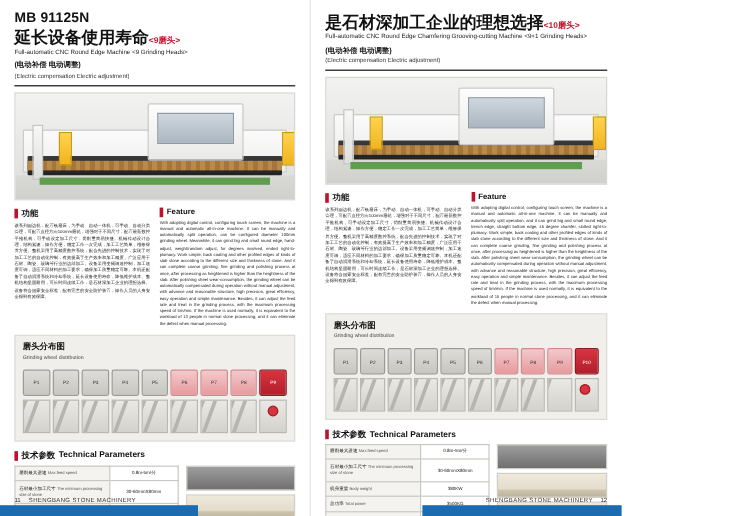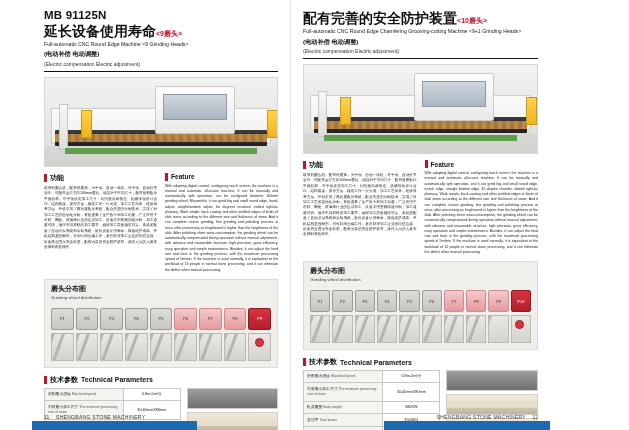--- a/index.html
+++ b/index.html
@@ -2,21 +2,21 @@
 <html><head>
 <meta charset="utf-8">
 <style>
   html,body{margin:0;padding:0;}
   body{
     width:629px;height:430px;
     background:#ffffff;
     font-family:"Liberation Sans", sans-serif;
     overflow:hidden;
   }
-  .spread{position:relative;width:518px;height:430px;display:flex;margin-left:32px;}
+  .spread{position:relative;width:518px;height:430px;display:flex;}
   .page{position:relative;width:314.5px;height:430px;box-sizing:border-box;padding:0;}
   .page.left{border-right:1px solid #e3e3e3;}
   .inner{position:relative;padding:9px 12px 0 12px;}
 
   
   .model{font-size:11.5px;font-weight:bold;color:#111;letter-spacing:.2px;line-height:1.1;}
   .title-cn{font-size:14px;font-weight:bold;color:#111;margin-top:1px;line-height:1.15;}
   .title-cn .suffix{font-size:7px;font-weight:bold;color:#c0122c;}
   .title-en{font-size:5.2px;color:#222;margin-top:2px;line-height:1.25;}
   .sub-cn{font-size:6.2px;color:#111;margin-top:3px;font-weight:bold;}
@@ -236,21 +236,21 @@
     <div class="footer">
       <div class="fbar"></div>
       <div class="fnum">11</div>
       <div class="ftxt">SHENGBANG STONE MACHINERY</div>
     </div>
   </div>
 
   <div class="page right">
     <div class="inner">
       <div class="title-cn">
-        <span>配有完善的安全防护装置</span><span class="suffix">&lt;10磨头&gt;</span>
+        <span>是石材深加工企业的理想选择</span><span class="suffix">&lt;10磨头&gt;</span>
       </div>
       <div class="title-en">Full-automatic CNC Round Edge Chamfering Grooving-cutting Machine &lt;9+1 Grinding Heads&gt;</div>
       <div class="sub-cn">(电动补偿 电动调整)</div>
       <div class="sub-en">(Electric compensation   Electric adjustment)</div>
       <div class="hr"></div>
 
       <div class="photo">
         <div class="floor"></div>
         <div class="rail"></div>
         <div class="rail2"></div>

